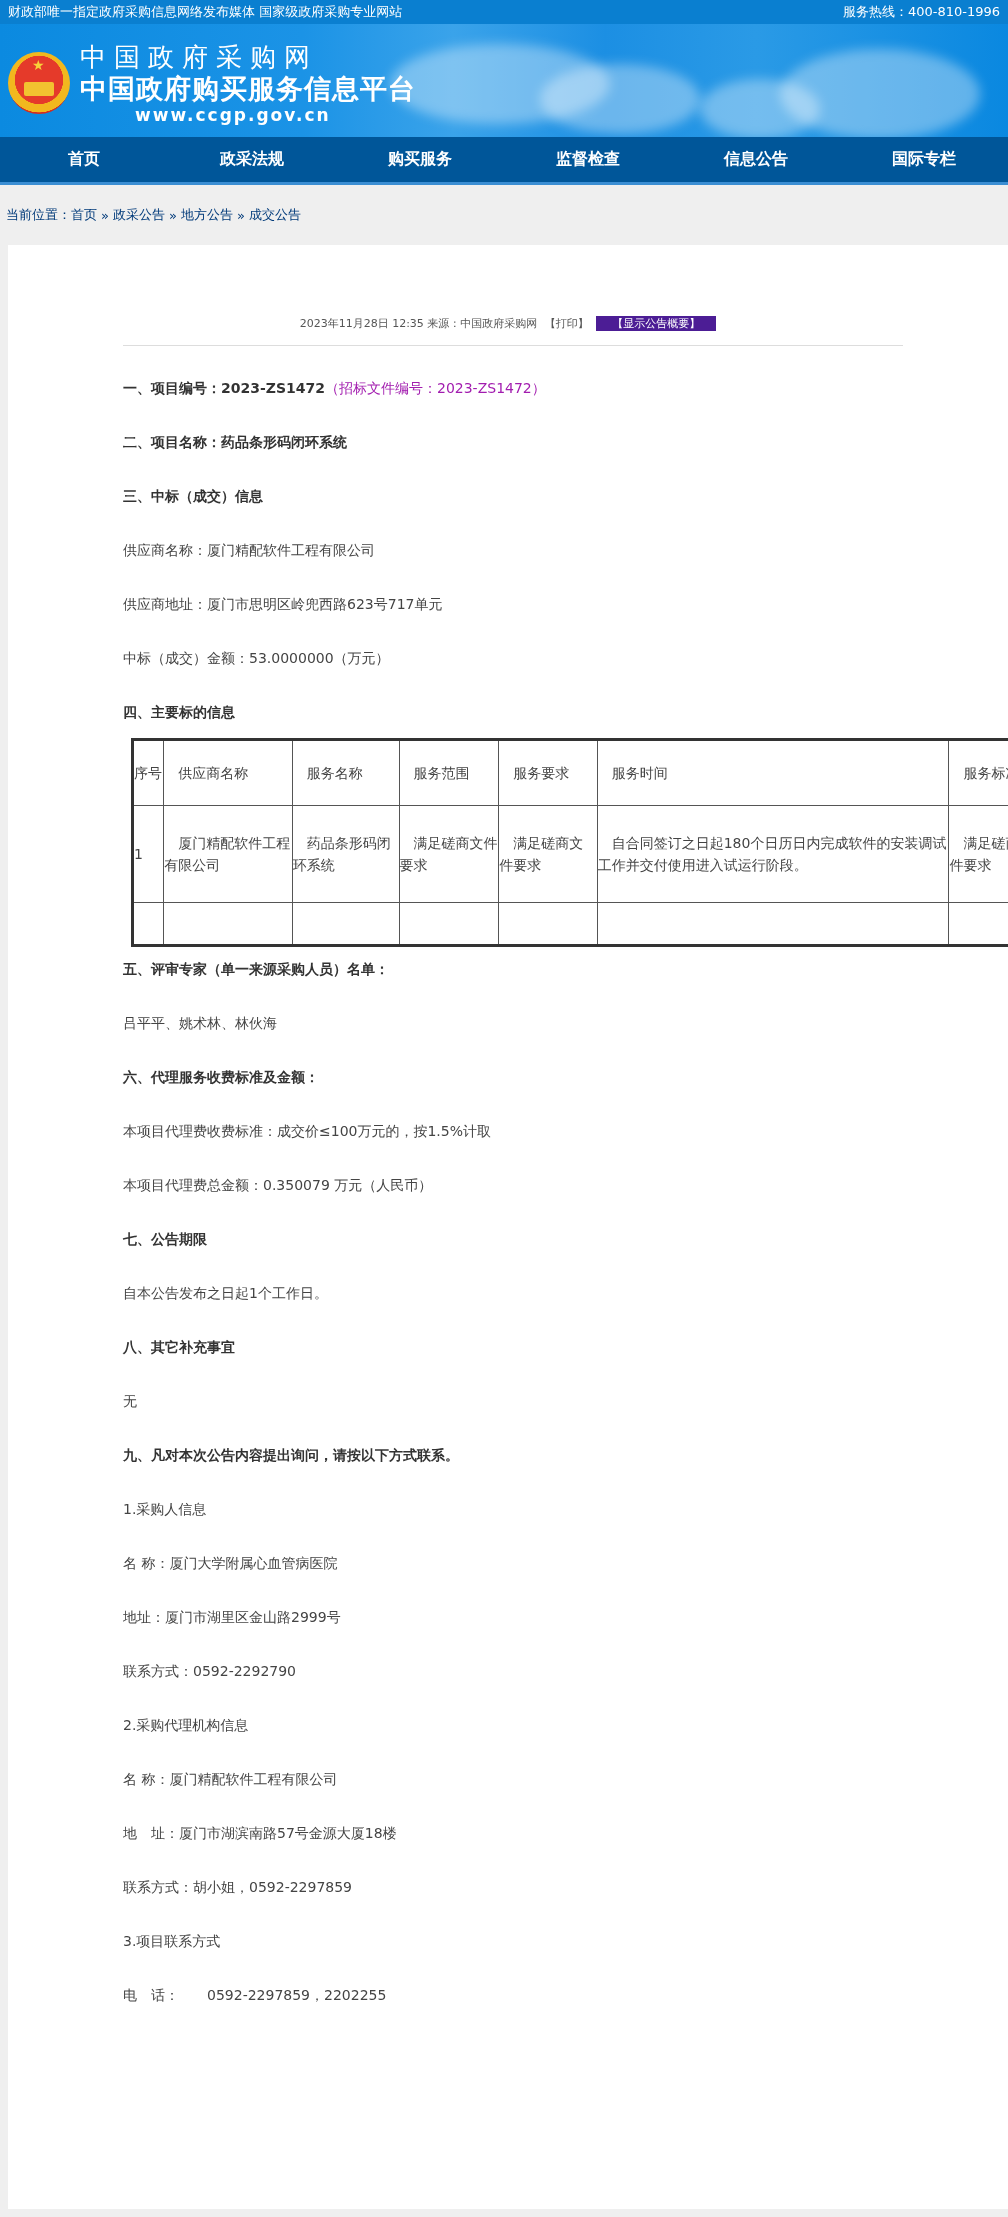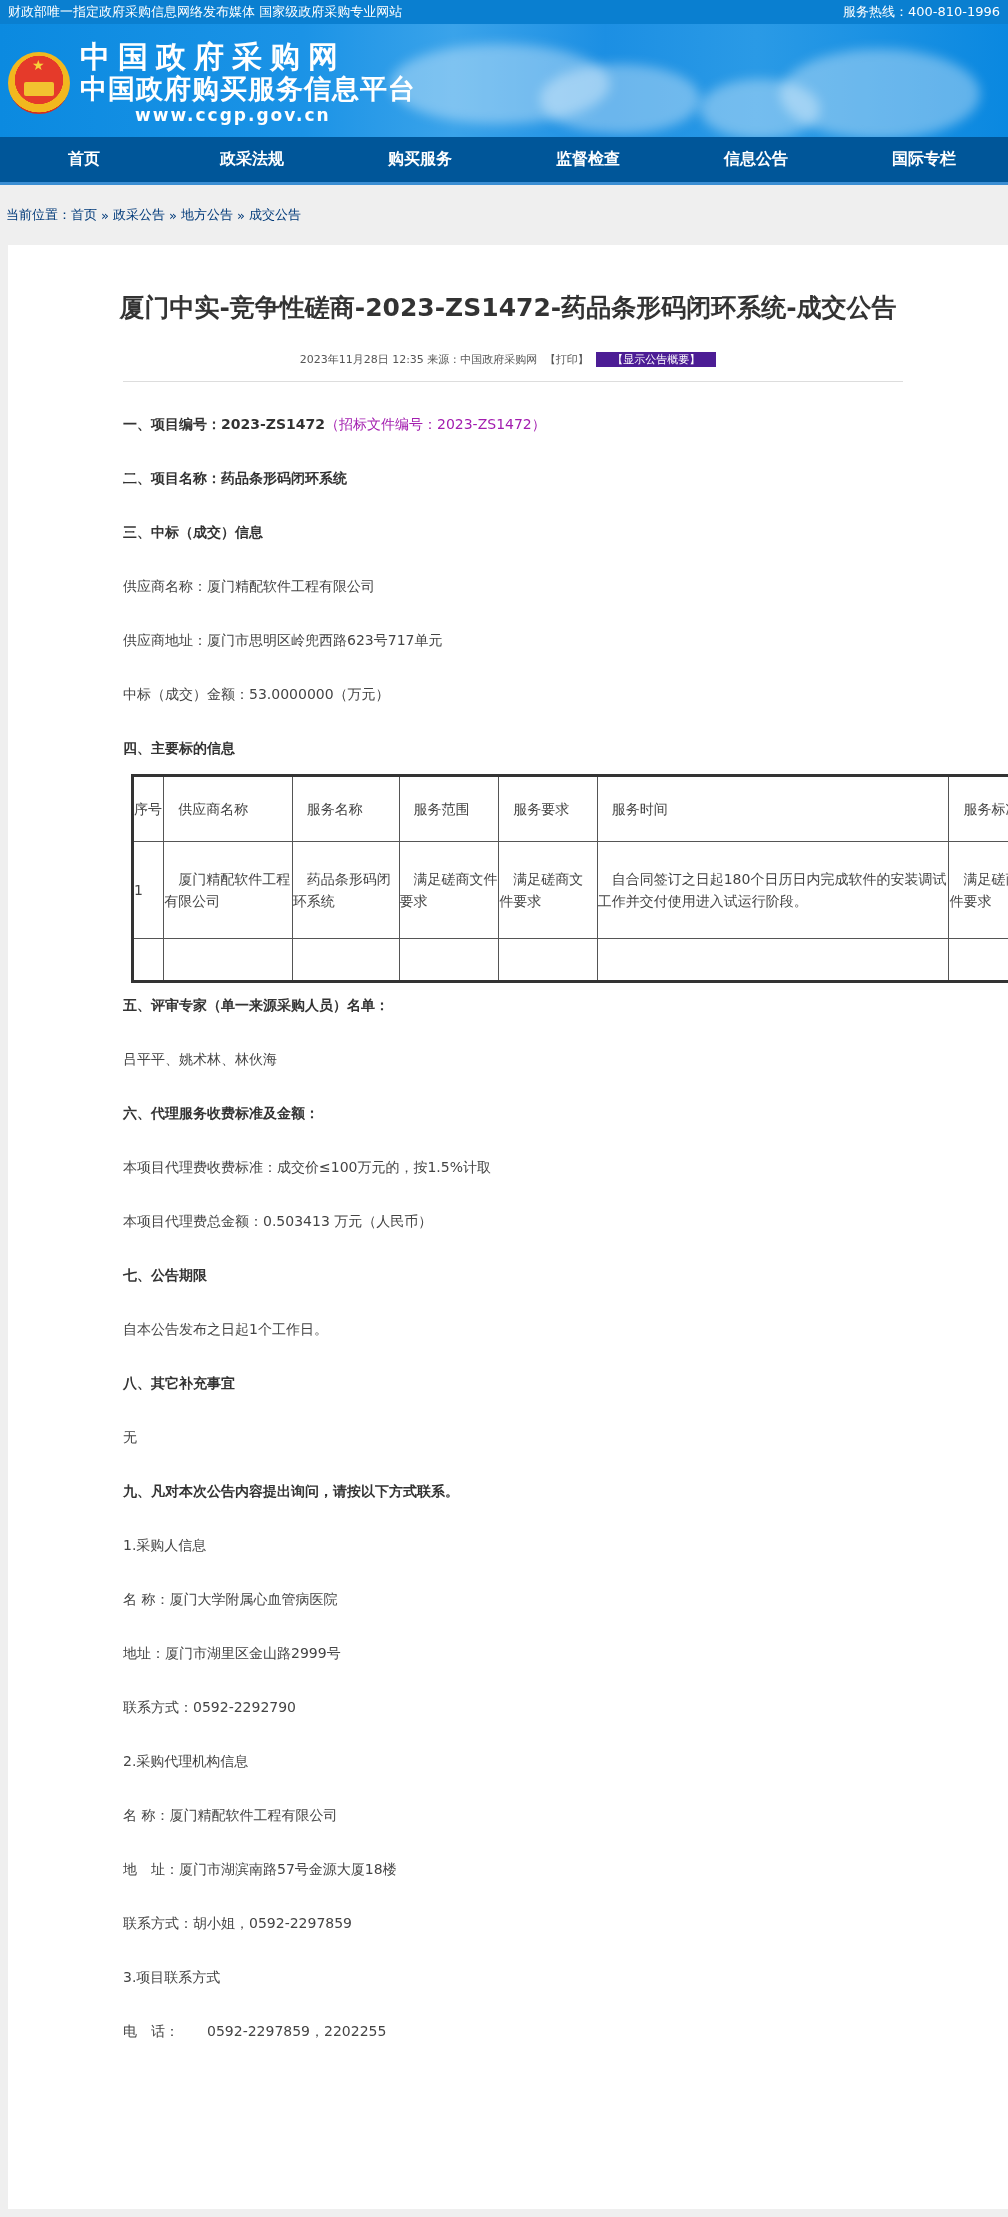--- a/index.html
+++ b/index.html
@@ -6,21 +6,21 @@
   html, body { width: 1008px; background: #efefef; font-family: "DejaVu Sans", "Liberation Sans", sans-serif; color: #333; }
   .topbar { height: 24px; background: #0a7fd0; color: #fff; font-size: 13px; display: flex; justify-content: space-between; align-items: center; padding: 0 8px; }
   .banner { height: 113px; position: relative; overflow: hidden;
     background: linear-gradient(90deg, #0b8ae0 0%, #1b93e6 30%, #3aa3ea 45%, #1c8fe3 60%, #2a9ae6 75%, #0a88e0 100%); }
   .cloud { position: absolute; border-radius: 50%; background: rgba(255,255,255,0.35); filter: blur(6px); }
   .logo { position: absolute; left: 8px; top: 16px; display: flex; align-items: center; }
   .emblem { width: 62px; height: 62px; border-radius: 50%; background: radial-gradient(circle at 50% 45%, #e53a2a 0 52%, #f2b81e 53% 70%, #d52d1f 71% 100%); position: relative; }
   .emblem .star { position: absolute; color: #f8d23a; font-size: 14px; left: 24px; top: 6px; line-height: 1; }
   .emblem .gate { position: absolute; left: 16px; top: 30px; width: 30px; height: 14px; background: #f2c230; border-radius: 2px; }
   .logo-text { margin-left: 10px; color: #fff; }
-  .logo-line1 { font-size: 30px; font-weight: bold; letter-spacing: 8px; line-height: 34px; }
+  .logo-line1 { font-size: 26px; font-weight: normal; letter-spacing: 8px; line-height: 34px; }
   .logo-line2 { font-size: 27px; font-weight: bold; letter-spacing: 1px; line-height: 30px; }
   .logo-line3 { font-size: 17px; font-weight: bold; letter-spacing: 2px; line-height: 22px; padding-left: 55px; }
   .nav { height: 48px; background: #005699; display: flex; align-items: center; border-bottom: 3px solid #3b8ed3; }
   .nav-item { width: 168px; text-align: center; color: #fff; font-size: 16px; font-weight: bold; cursor: pointer; }
   .breadcrumb { height: 60px; display: flex; align-items: center; padding-left: 6px; font-size: 13px; color: #003a7a; }
   .breadcrumb .sep { margin: 0 4px; color: #003a7a; }
   .breadcrumb a { color: #003a7a; text-decoration: none; }
   .content { background: #fff; margin-left: 8px; padding-top: 45px; min-height: 1964px; }
   .title { text-align: center; font-size: 25px; font-weight: bold; color: #333; line-height: 36px; }
   .meta { text-align: center; font-size: 11px; color: #555; margin-top: 26px; }
@@ -80,21 +80,20 @@
   <a href="#">首页</a>
   <span class="sep">»</span>
   <a href="#">政采公告</a>
   <span class="sep">»</span>
   <a href="#">地方公告</a>
   <span class="sep">»</span>
   <a href="#">成交公告</a>
 </div>
 
 <div class="content">
-  <h1 class="title">厦门中实-竞争性磋商-2023-ZS1472-药品条形码闭环系统-成交公告</h1>
   <div class="meta">
     <span>2023年11月28日 12:35</span>
     <span>来源：中国政府采购网</span>
     <span class="print">【打印】</span>
     <span class="summary">【显示公告概要】</span>
   </div>
   <div class="divider"></div>
 
   <div class="body">
     <div class="p h first">
@@ -145,21 +144,21 @@
         <td></td>
         <td></td>
       </tr>
     </tbody>
       </table>
 
     <div class="p h gap-after-table">五、评审专家（单一来源采购人员）名单：</div>
     <div class="p">吕平平、姚术林、林伙海</div>
     <div class="p h">六、代理服务收费标准及金额：</div>
     <div class="p">本项目代理费收费标准：成交价≤100万元的，按1.5%计取</div>
-    <div class="p">本项目代理费总金额：0.503413 万元（人民币）</div>
+    <div class="p">本项目代理费总金额：0.350079 万元（人民币）</div>
     <div class="p h">七、公告期限</div>
     <div class="p">自本公告发布之日起1个工作日。</div>
     <div class="p h">八、其它补充事宜</div>
     <div class="p">无</div>
     <div class="p h">九、凡对本次公告内容提出询问，请按以下方式联系。</div>
     <div class="p">1.采购人信息</div>
     <div class="p">名 称：厦门大学附属心血管病医院</div>
     <div class="p">地址：厦门市湖里区金山路2999号</div>
     <div class="p">联系方式：0592-2292790</div>
     <div class="p">2.采购代理机构信息</div>

